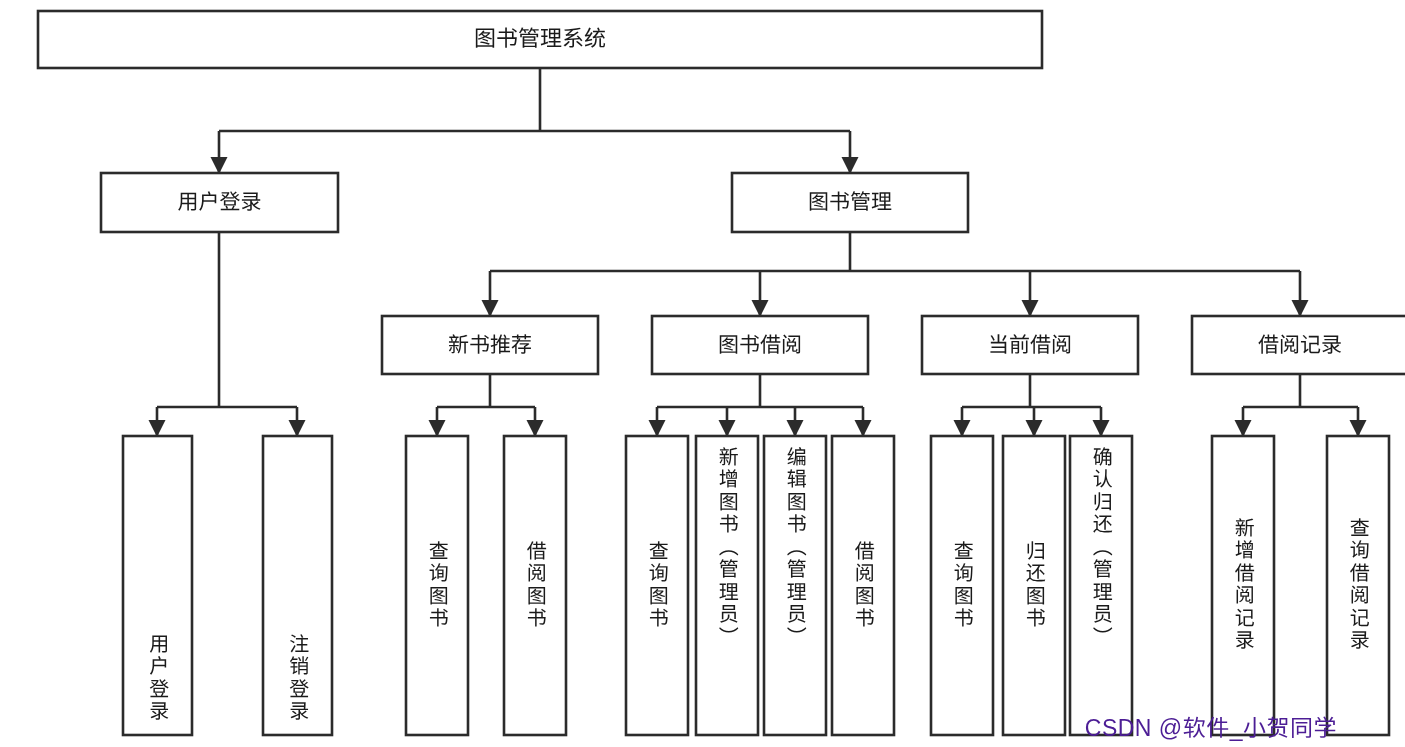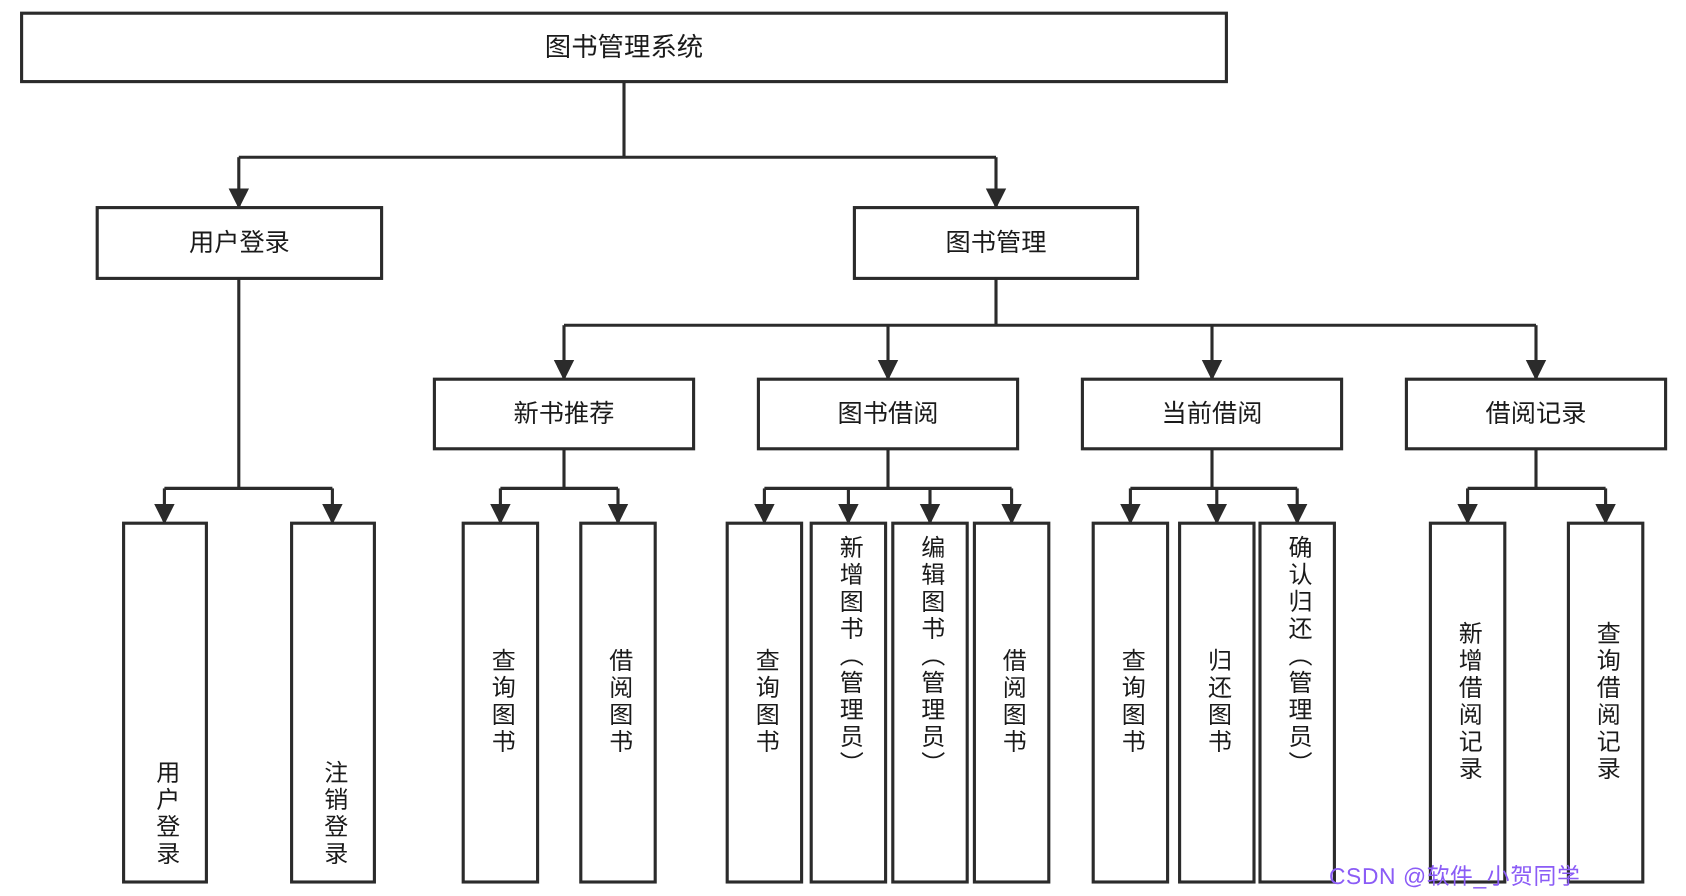--- a/index.html
+++ b/index.html
@@ -12,20 +12,21 @@
     width: 1405px;
     height: 747px;
     overflow: hidden;
     font-family: "Liberation Sans", "DejaVu Sans", sans-serif;
   }
   #diagram-root {
     position: relative;
     width: 1325px;
     height: 747px;
     background: #ffffff;
+    margin-left: 20px;
   }
   svg#diagram-svg {
     position: absolute;
     inset: 0;
     display: block;
     width: 1405px;
     height: 747px;
   }
   .node-box {
     fill: #ffffff;
@@ -73,22 +74,22 @@
   }
   .vlabel.align-center { align-items: center; }
   .vlabel.align-end { align-items: flex-end; }
   .vlabel.align-start { align-items: flex-start; }
 
   #watermark {
     position: absolute;
     right: 8px;
     bottom: 4px;
     font-family: "Liberation Sans", "DejaVu Sans", sans-serif;
-    font-size: 19px;
-    color: #8b5cf6;
+    font-size: 23px;
+    color: #4c1d95;
     letter-spacing: 0.5px;
     white-space: nowrap;
     user-select: none;
   }
 </style>
 </head>
 <body>
 
 <div id="diagram-root">
 

